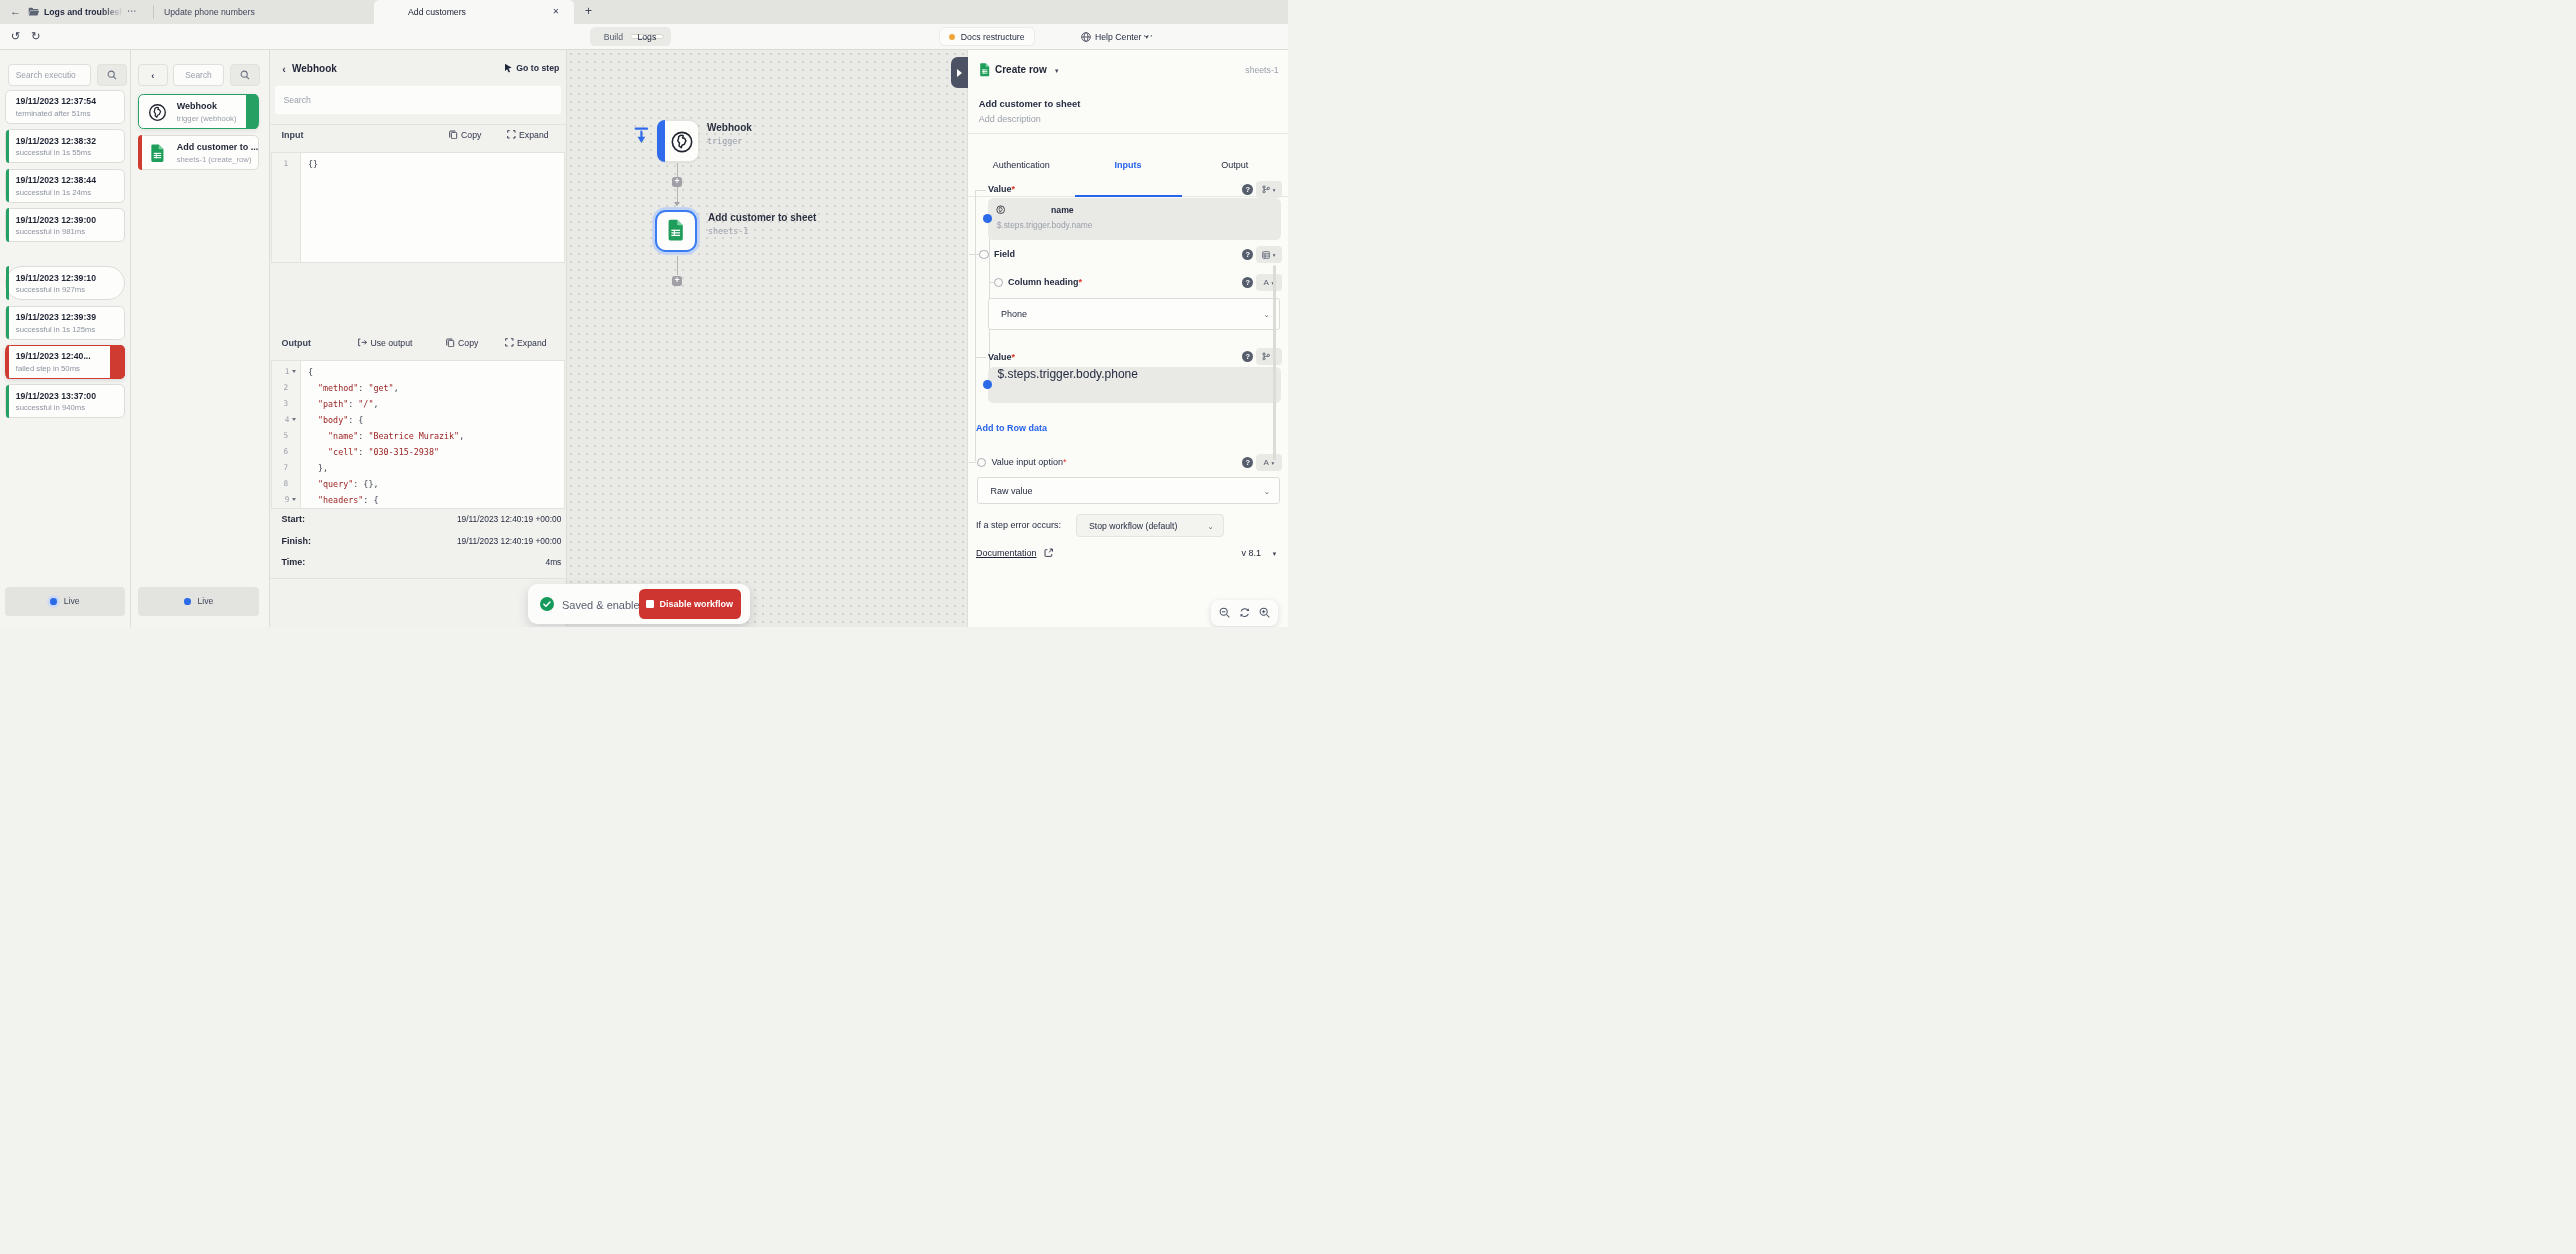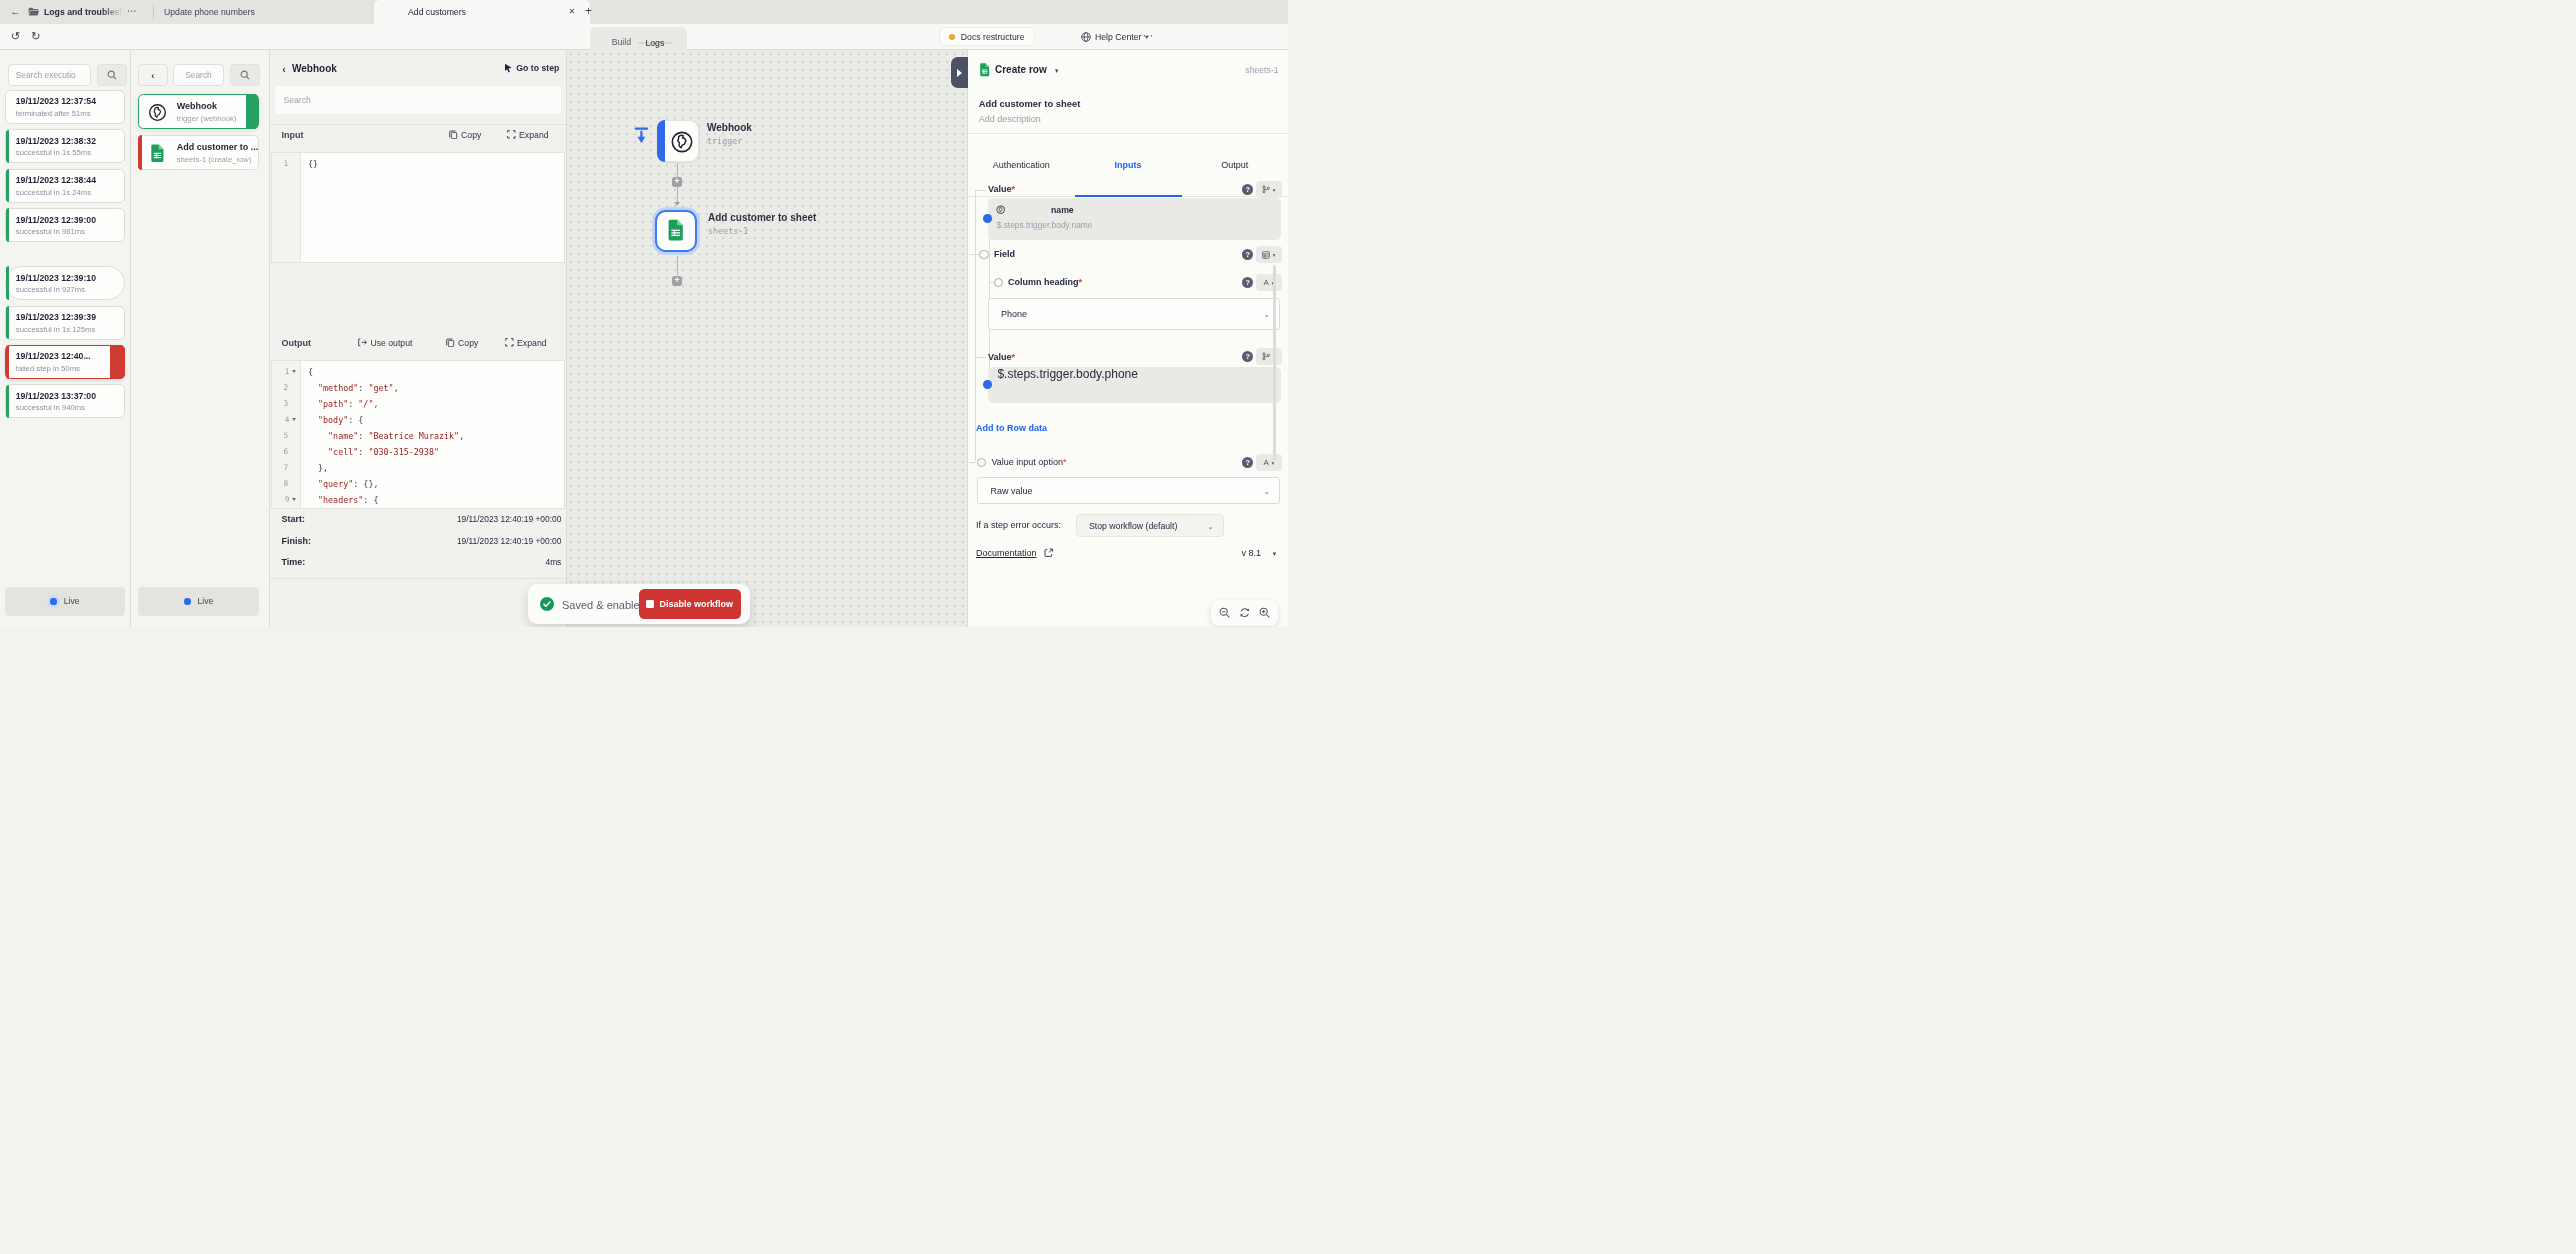--- a/index.html
+++ b/index.html
@@ -13,30 +13,30 @@
 
   
   .tabbar { position:absolute; left:0; top:0; width:1288px; height:24px; background:#e3e3e0; }
   .tb-back { position:absolute; left:8px; top:4.7px; font-size:10.7px; color:#3c4254; width:14.8px; text-align:center; cursor:default;}
   .tb-folder { position:absolute; left:28px; top:6.7px; }
   .tb-title { position:absolute; left:44px; top:6.7px; width:82px; overflow:hidden; white-space:nowrap; font-size:8.7px; font-weight:700; color:#262c41;}
   .tb-fade { position:absolute; left:101px; top:0; width:25.5px; height:24px; background:linear-gradient(90deg,rgba(227,227,224,0),#e3e3e0 85%); }
   .tb-menu { position:absolute; left:127px; top:5.4px; color:#4a5163; font-size:9.4px; letter-spacing:0.7px;}
   .tb-div { position:absolute; left:153px; top:5.4px; width:0.7px; height:13.4px; background:#c7c7c3; }
   .tb-tab2 { position:absolute; left:164px; top:6.7px; font-size:8.7px; color:#3f4559; }
-  .tb-active { position:absolute; left:374px; top:0; width:216px; height:24px; background:#f8f8f6; border-radius:5.4px 5.4px 0 0; }
+  .tb-active { position:absolute; left:374px; top:0; width:200px; height:24px; background:#f8f8f6; border-radius:5.4px 5.4px 0 0; }
   .tb-tab3 { position:absolute; left:34px; top:6.7px; font-size:8.7px; color:#20263b; }
   .tb-close { position:absolute; right:14.8px; top:6.7px; font-size:8px; color:#3f4559; }
   .tb-plus { position:absolute; left:585px; top:4px; font-size:12px; color:#3f4559; font-weight:400;}
 
   
   .toolbar { position:absolute; left:0; top:24px; width:1288px; height:25.5px; background:#f8f8f6; border-bottom:0.7px solid #dcdcd7; }
   .undo { position:absolute; left:10.7px; top:4.7px; font-size:11.4px; color:#3c4254;}
   .redo { position:absolute; left:31px; top:4.7px; font-size:11.4px; color:#3c4254;}
-  .seg { position:absolute; left:590px; top:3.4px; height:19px; background:#e9e9e5; border-radius:5.4px; display:flex; padding:15px; }
+  .seg { position:absolute; left:590px; top:3.4px; height:19px; background:#e9e9e5; border-radius:5.4px; display:flex; padding:7px; }
   .seg-item { min-width:29.5px; padding:0 6.7px; font-size:8.7px; color:#565b6e; display:flex; align-items:center; justify-content:center; border-radius:4px; }
   .seg-item.active { background:#fdfdfa; border:0.7px solid #d4d4d0; color:#20263b; }
   .docs-pill { position:absolute; left:939px; top:3.4px; height:19px; padding:0 9.4px; background:#fcfcfa; border:0.7px solid #ebebe7; border-radius:5.4px; display:flex; align-items:center; gap:5.4px; }
   .dot-orange { width:6px; height:6px; border-radius:50%; background:#f0a43a; }
   .docs-pill span { font-size:8.7px; color:#262c41; }
   .help { position:absolute; left:1081px; top:3.4px; height:19px; display:flex; align-items:center; gap:4px; font-size:8.7px; color:#262c41;}
   .tb-ellip { position:absolute; left:1143px; top:6px; color:#3f4559; font-size:10px; letter-spacing:0.7px;}
   .cdown { font-size:6px; color:#3f4559; }
 
   

